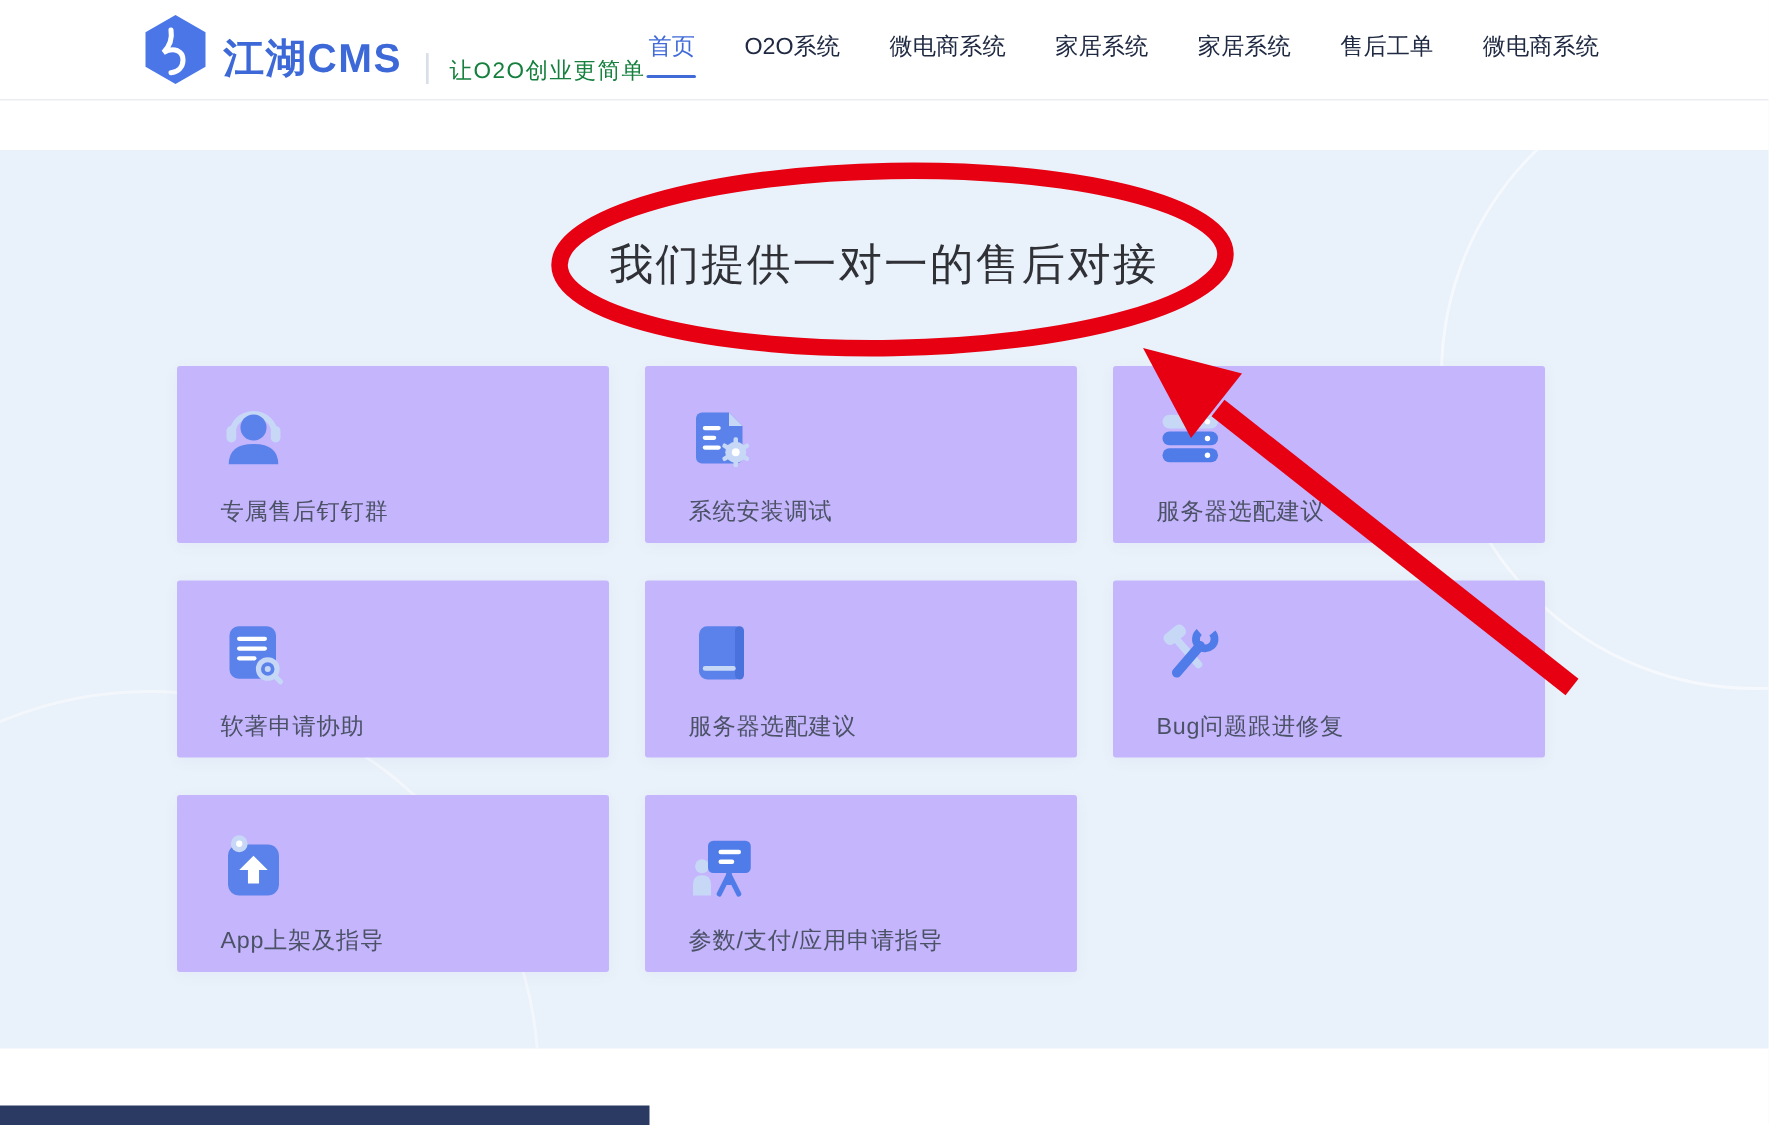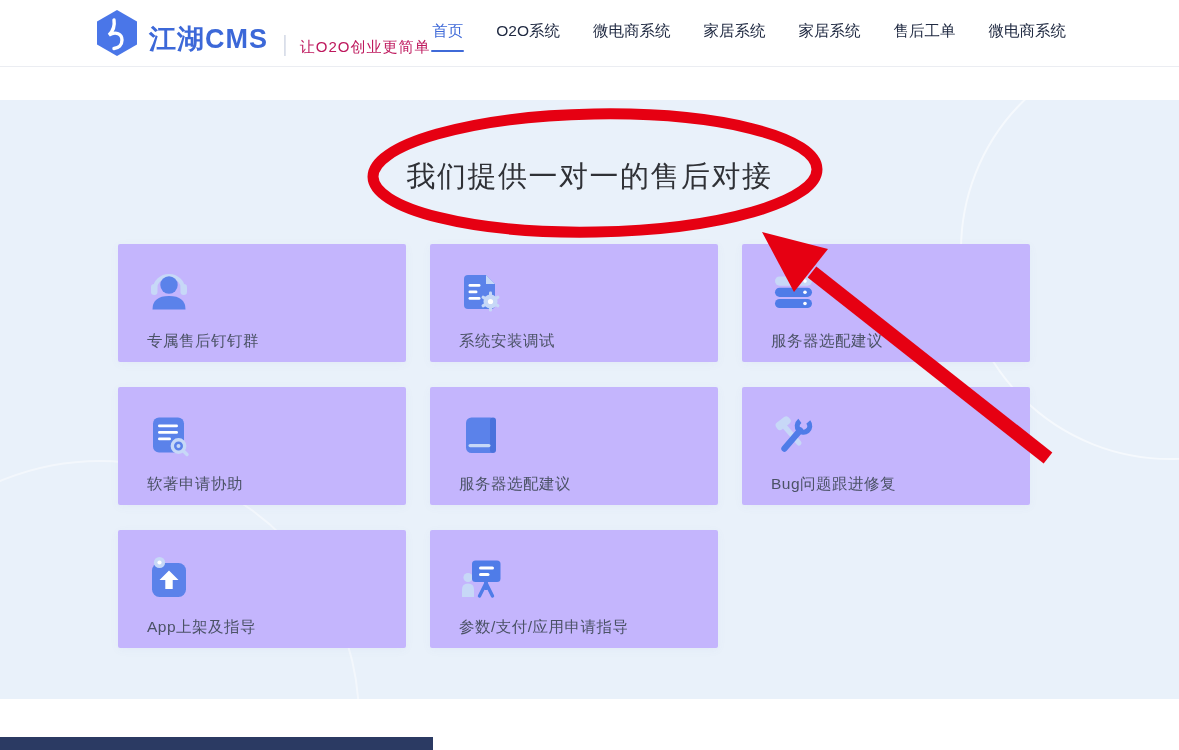--- a/index.html
+++ b/index.html
@@ -9,21 +9,21 @@
   
   .header {
     position:absolute; left:0; top:0; width:1179px; height:67px;
     background:#fff; border-bottom:1px solid #ebedf2;
     display:flex; align-items:center; z-index:5;
   }
   .logo-wrap { display:flex; align-items:flex-end; margin-left:95px; cursor:pointer; }
   .logo-hex { width:44px; height:48px; margin-right:10px; }
   .brand-name { font-size:27px; font-weight:700; color:#3c68d8; letter-spacing:1px; }
   .brand-divider { color:#d9dee9; font-size:22px; font-weight:300; margin:0 12px 0 14px; }
-  .brand-tagline { font-size:15px; color:#be185d; letter-spacing:1px; padding-top:3px; }
+  .brand-tagline { font-size:15px; color:#15803d; letter-spacing:1px; padding-top:3px; }
 
   .nav { margin-left:auto; margin-right:112px; display:flex; align-items:center; gap:31px; }
   .nav-item {
     font-size:15.5px; color:#202a42; text-decoration:none; cursor:pointer;
     position:relative; padding:6px 1px 10px 1px; white-space:nowrap;
   }
   .nav-item.active { color:#3f6ad8; }
   .nav-item.active::after {
     content:""; position:absolute; left:0; right:0; bottom:0;
     height:2px; background:#3f6ad8; border-radius:1px;

